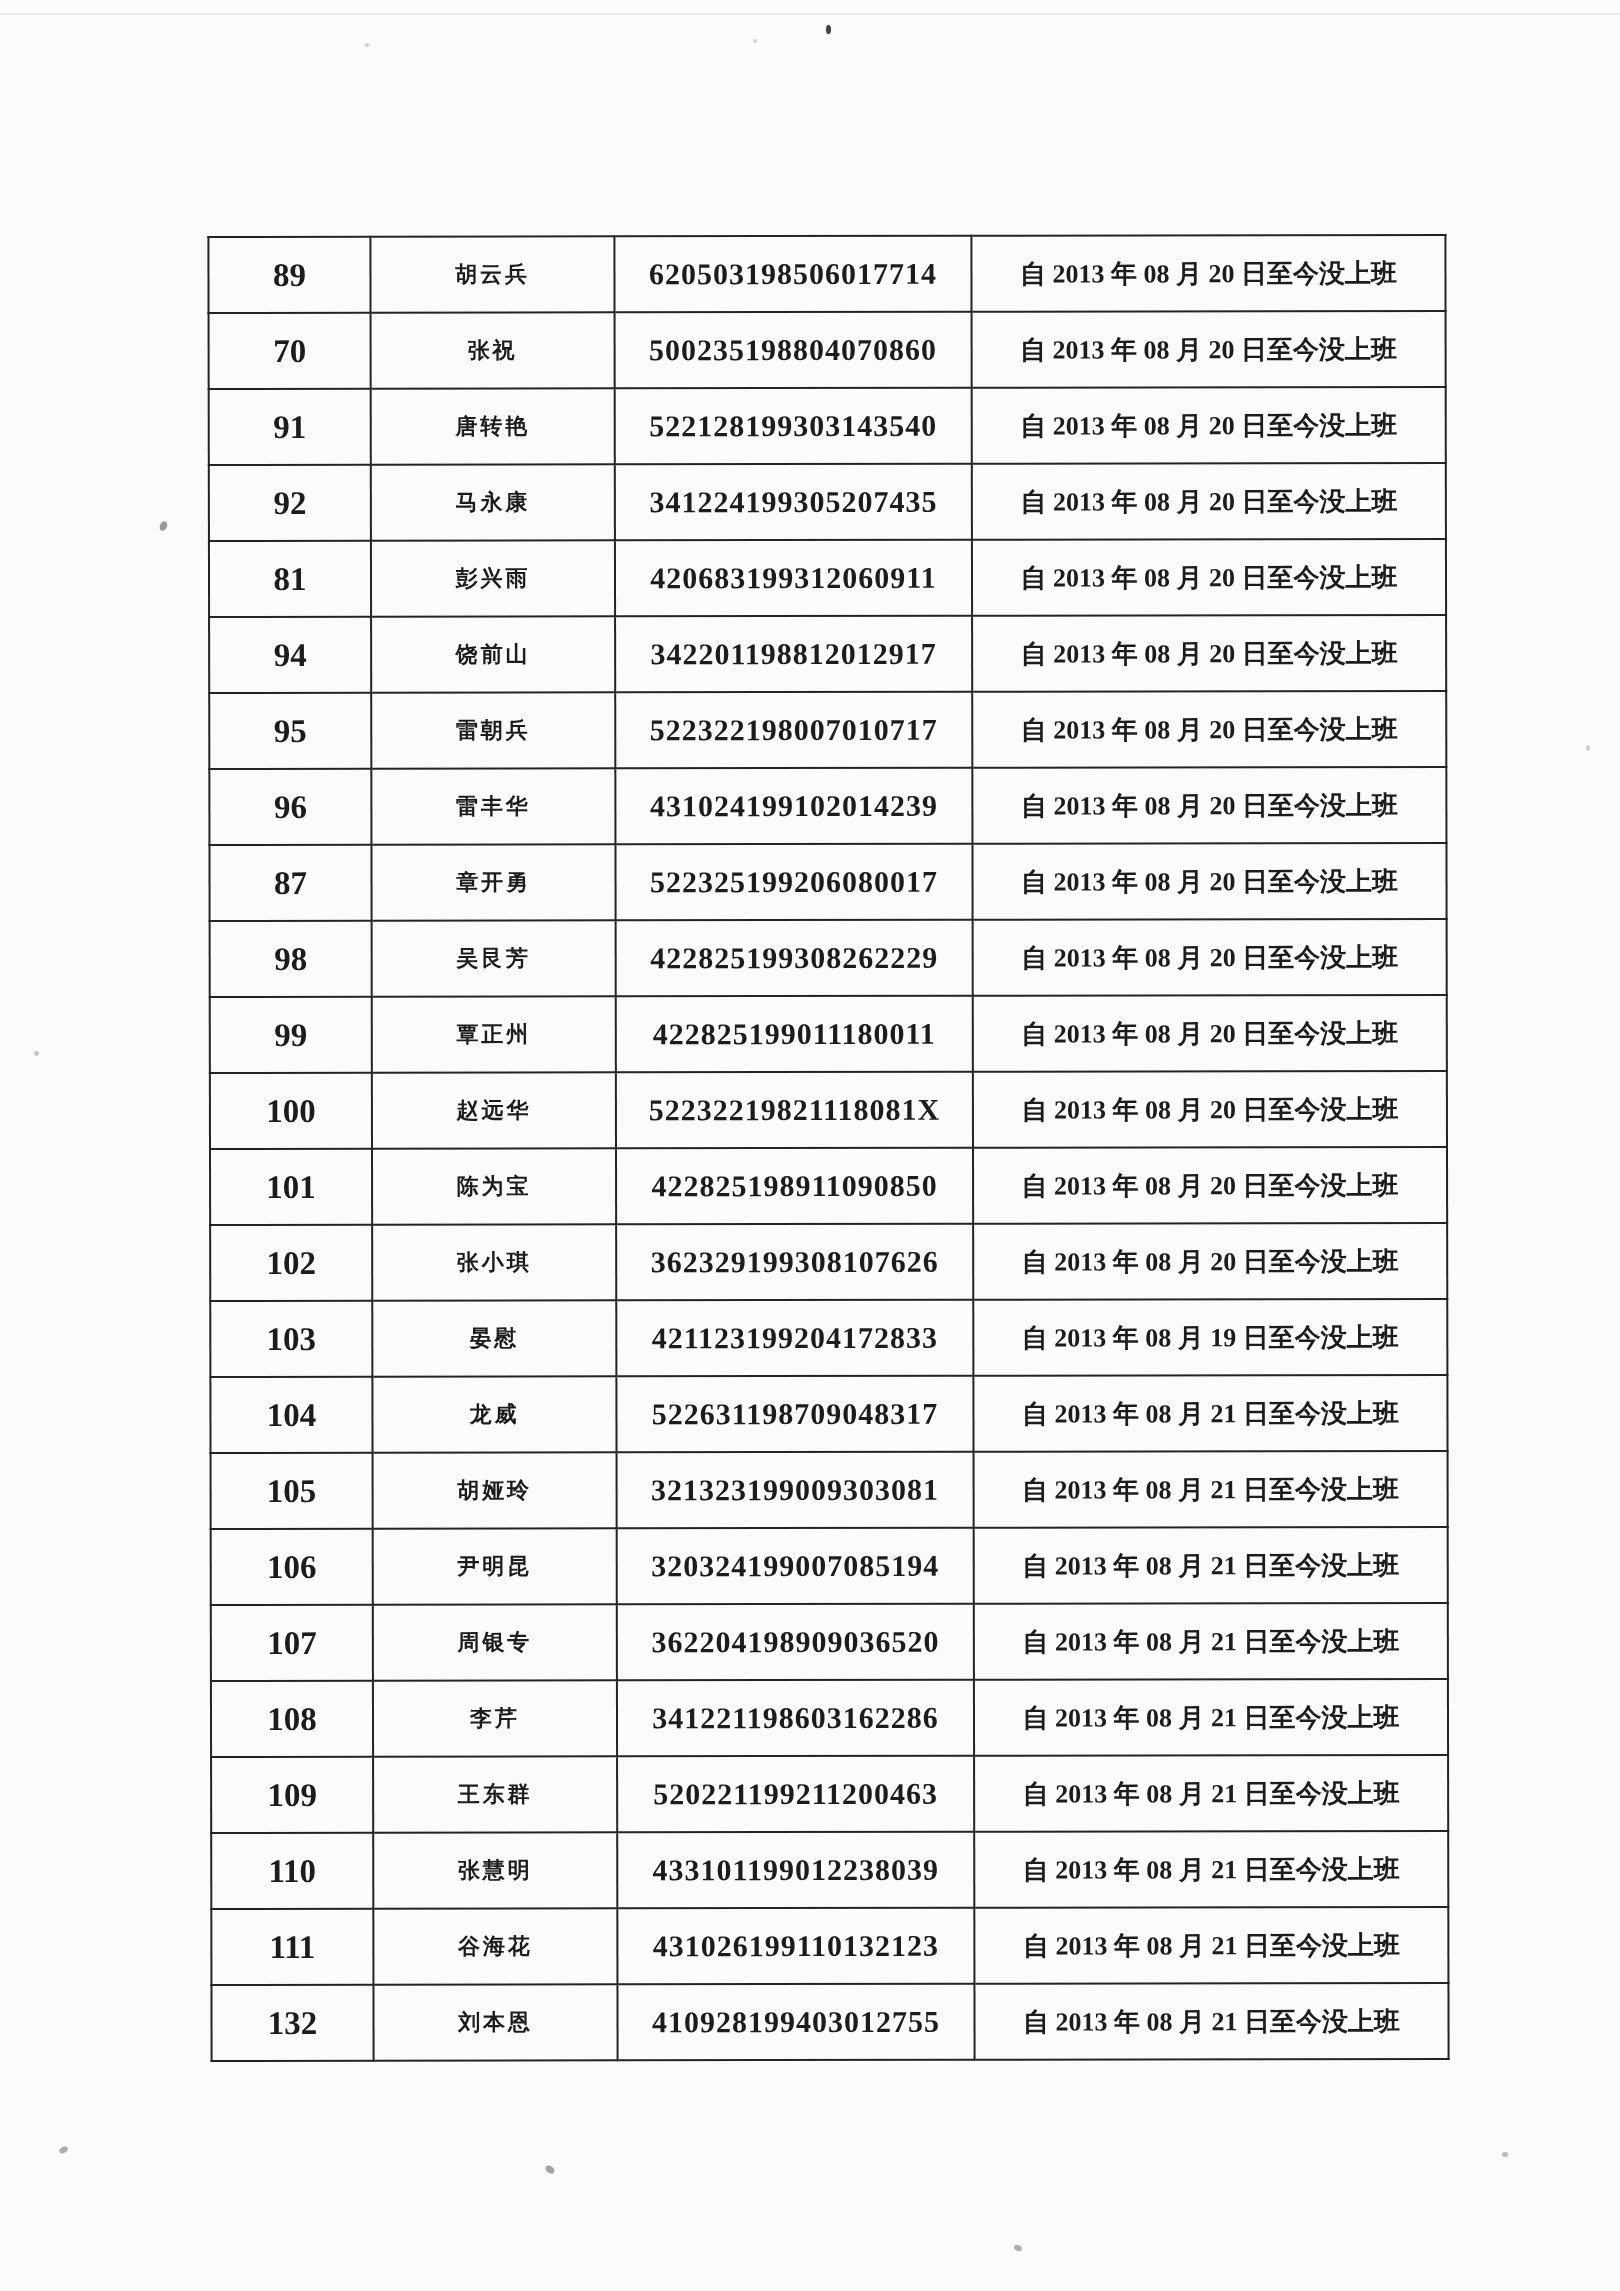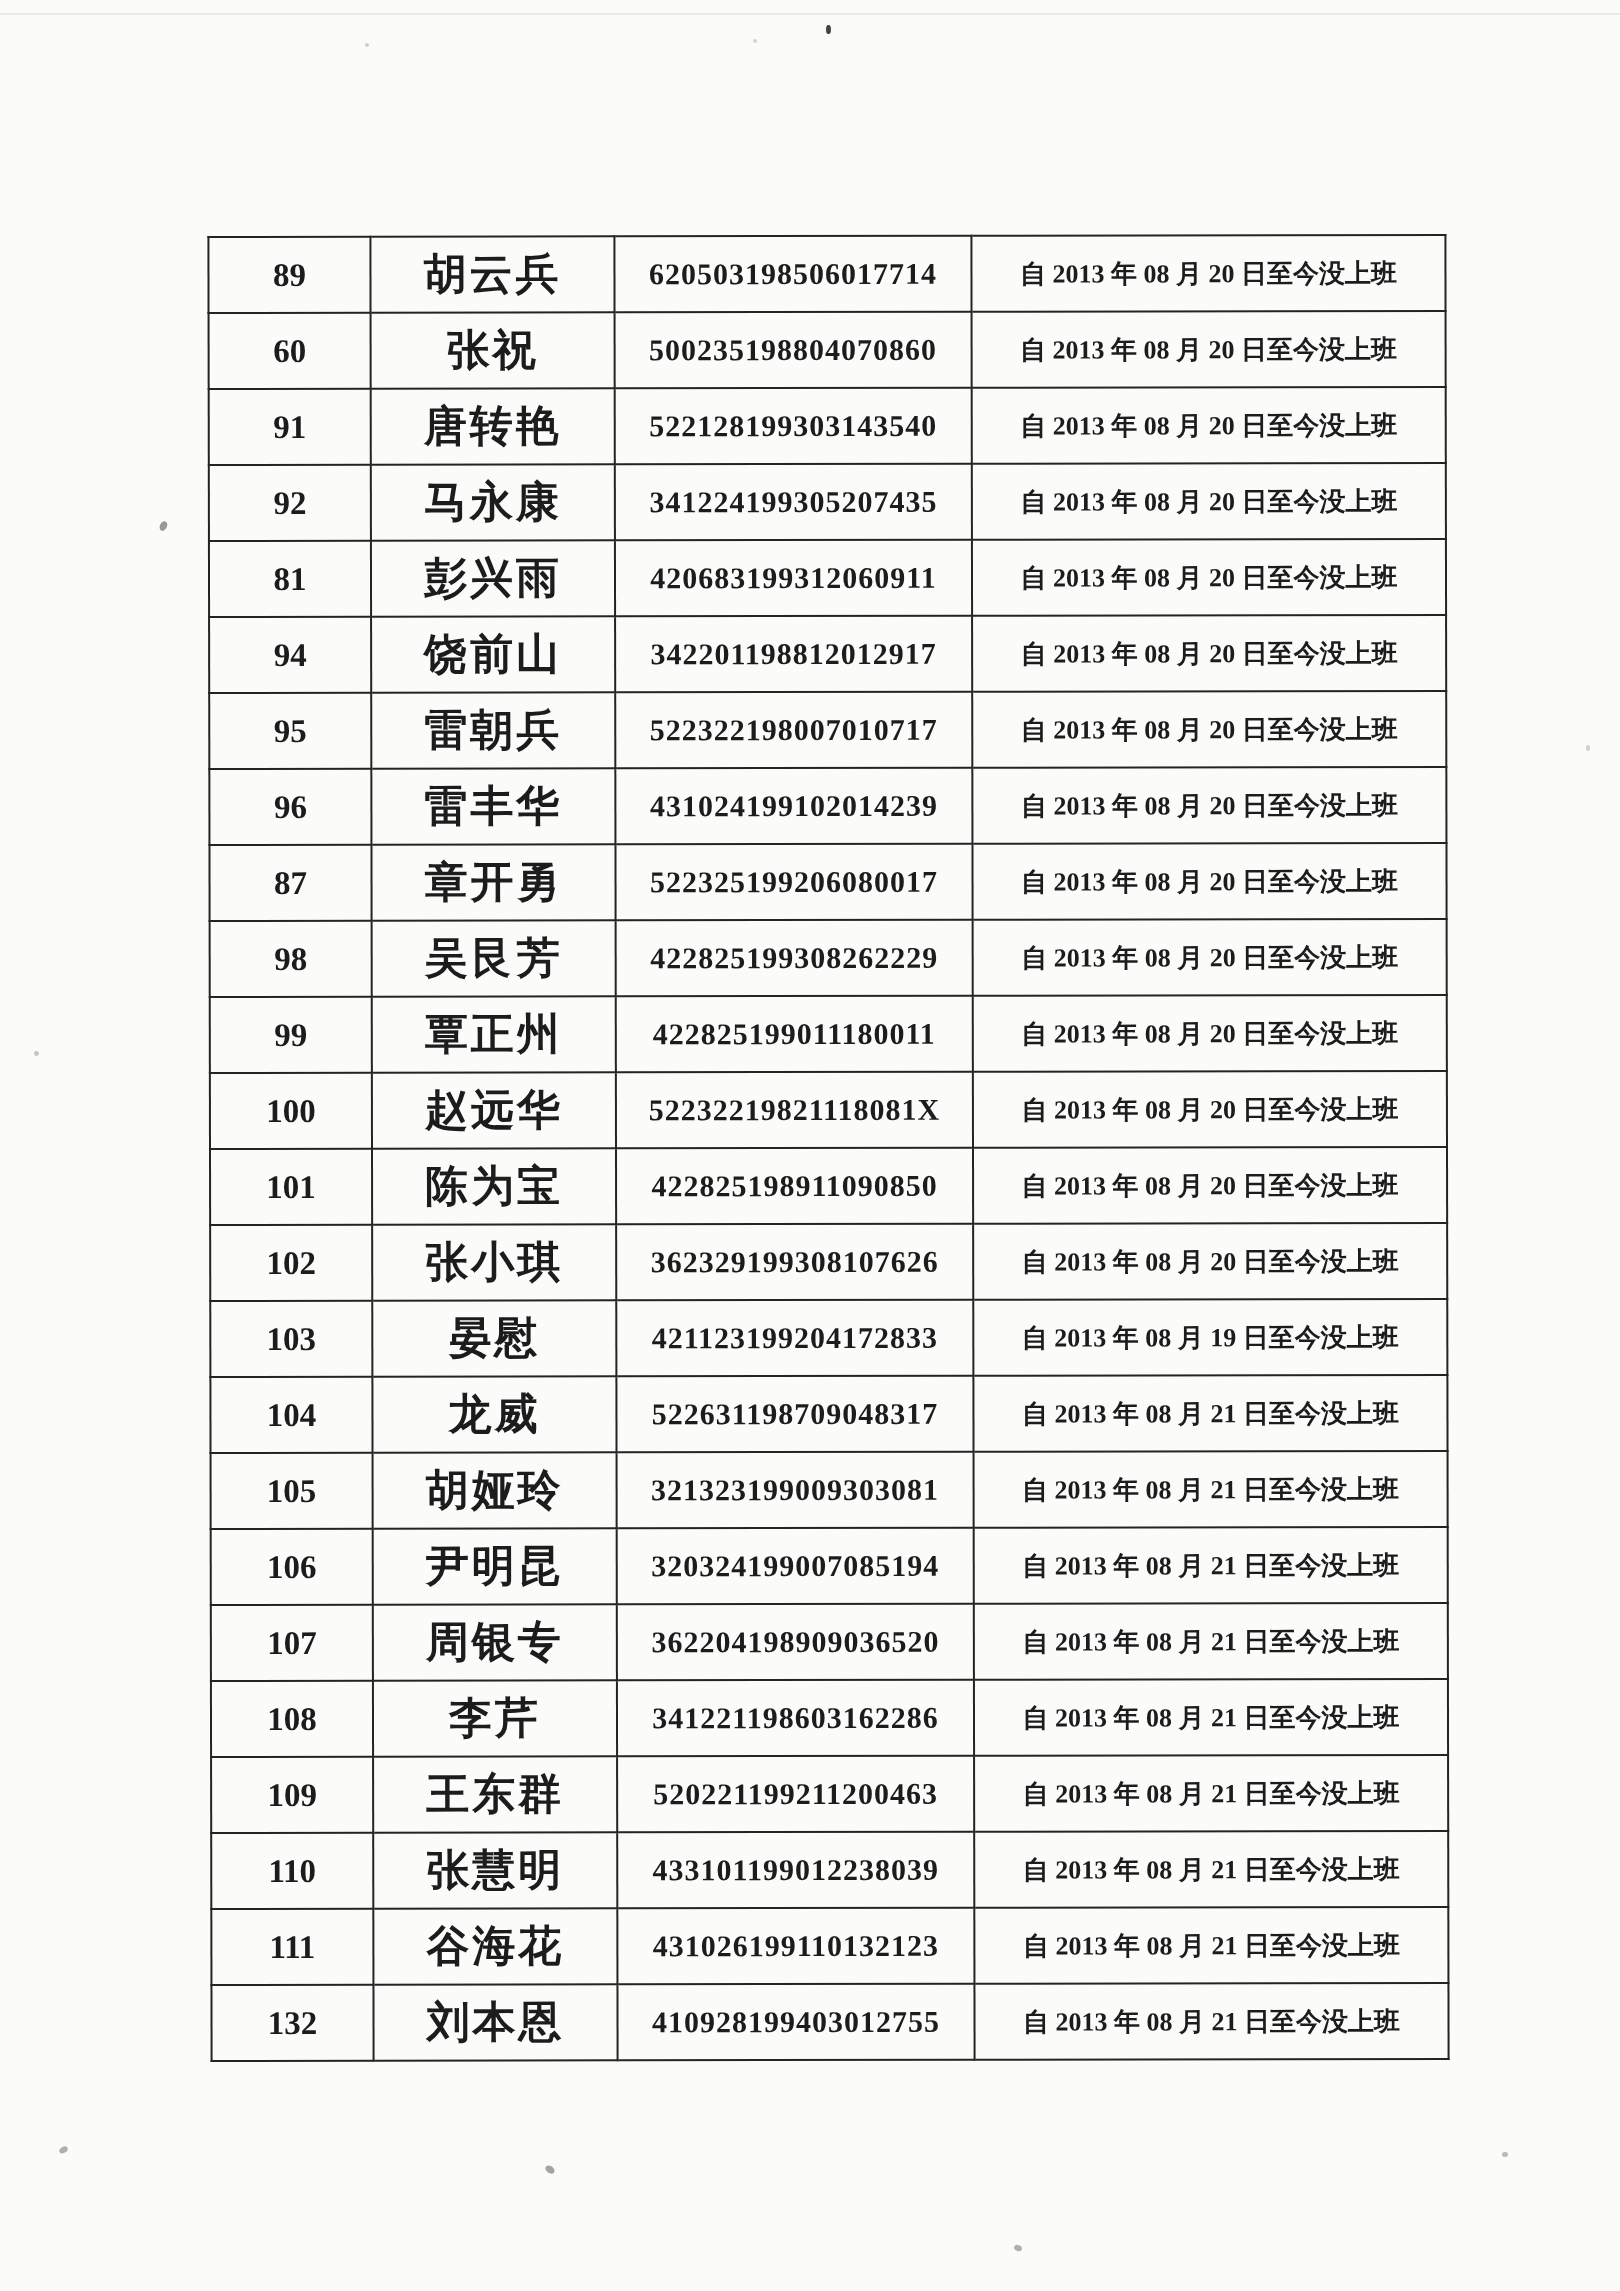--- a/index.html
+++ b/index.html
@@ -28,21 +28,21 @@
   table.records td{
     border:2px solid #242424;
     padding:0;
     text-align:center;
     vertical-align:middle;
     font-weight:bold;
     white-space:nowrap;
     overflow:hidden;
   }
   td.c-no{width:160px;font-size:33px;margin-top:24px;}
-  td.c-name{width:242px;font-size:43px;letter-spacing:2.9px;}
+  td.c-name{width:242px;font-size:22px;letter-spacing:2.9px;}
   td.c-id{width:355px;font-size:30px;letter-spacing:1px;font-family:Liberation Serif, serif;}
   td.c-status{width:472px;font-size:26px;}
   .speck{
     position:absolute;
     background:#222;
     border-radius:50%;
   }
 </style>
 </head>
 <body>
@@ -53,21 +53,21 @@
   <table class="records">
     <tbody>
   <tr>
     <td class="c-no">89</td>
     <td class="c-name">胡云兵</td>
     <td class="c-id">620503198506017714</td>
     <td class="c-status">自 2013 年 08 月 20 日至今没上班</td>
   </tr>
 
   <tr>
-    <td class="c-no">60</td>
+    <td class="c-no">70</td>
     <td class="c-name">张祝</td>
     <td class="c-id">500235198804070860</td>
     <td class="c-status">自 2013 年 08 月 20 日至今没上班</td>
   </tr>
 
   <tr>
     <td class="c-no">91</td>
     <td class="c-name">唐转艳</td>
     <td class="c-id">522128199303143540</td>
     <td class="c-status">自 2013 年 08 月 20 日至今没上班</td>

